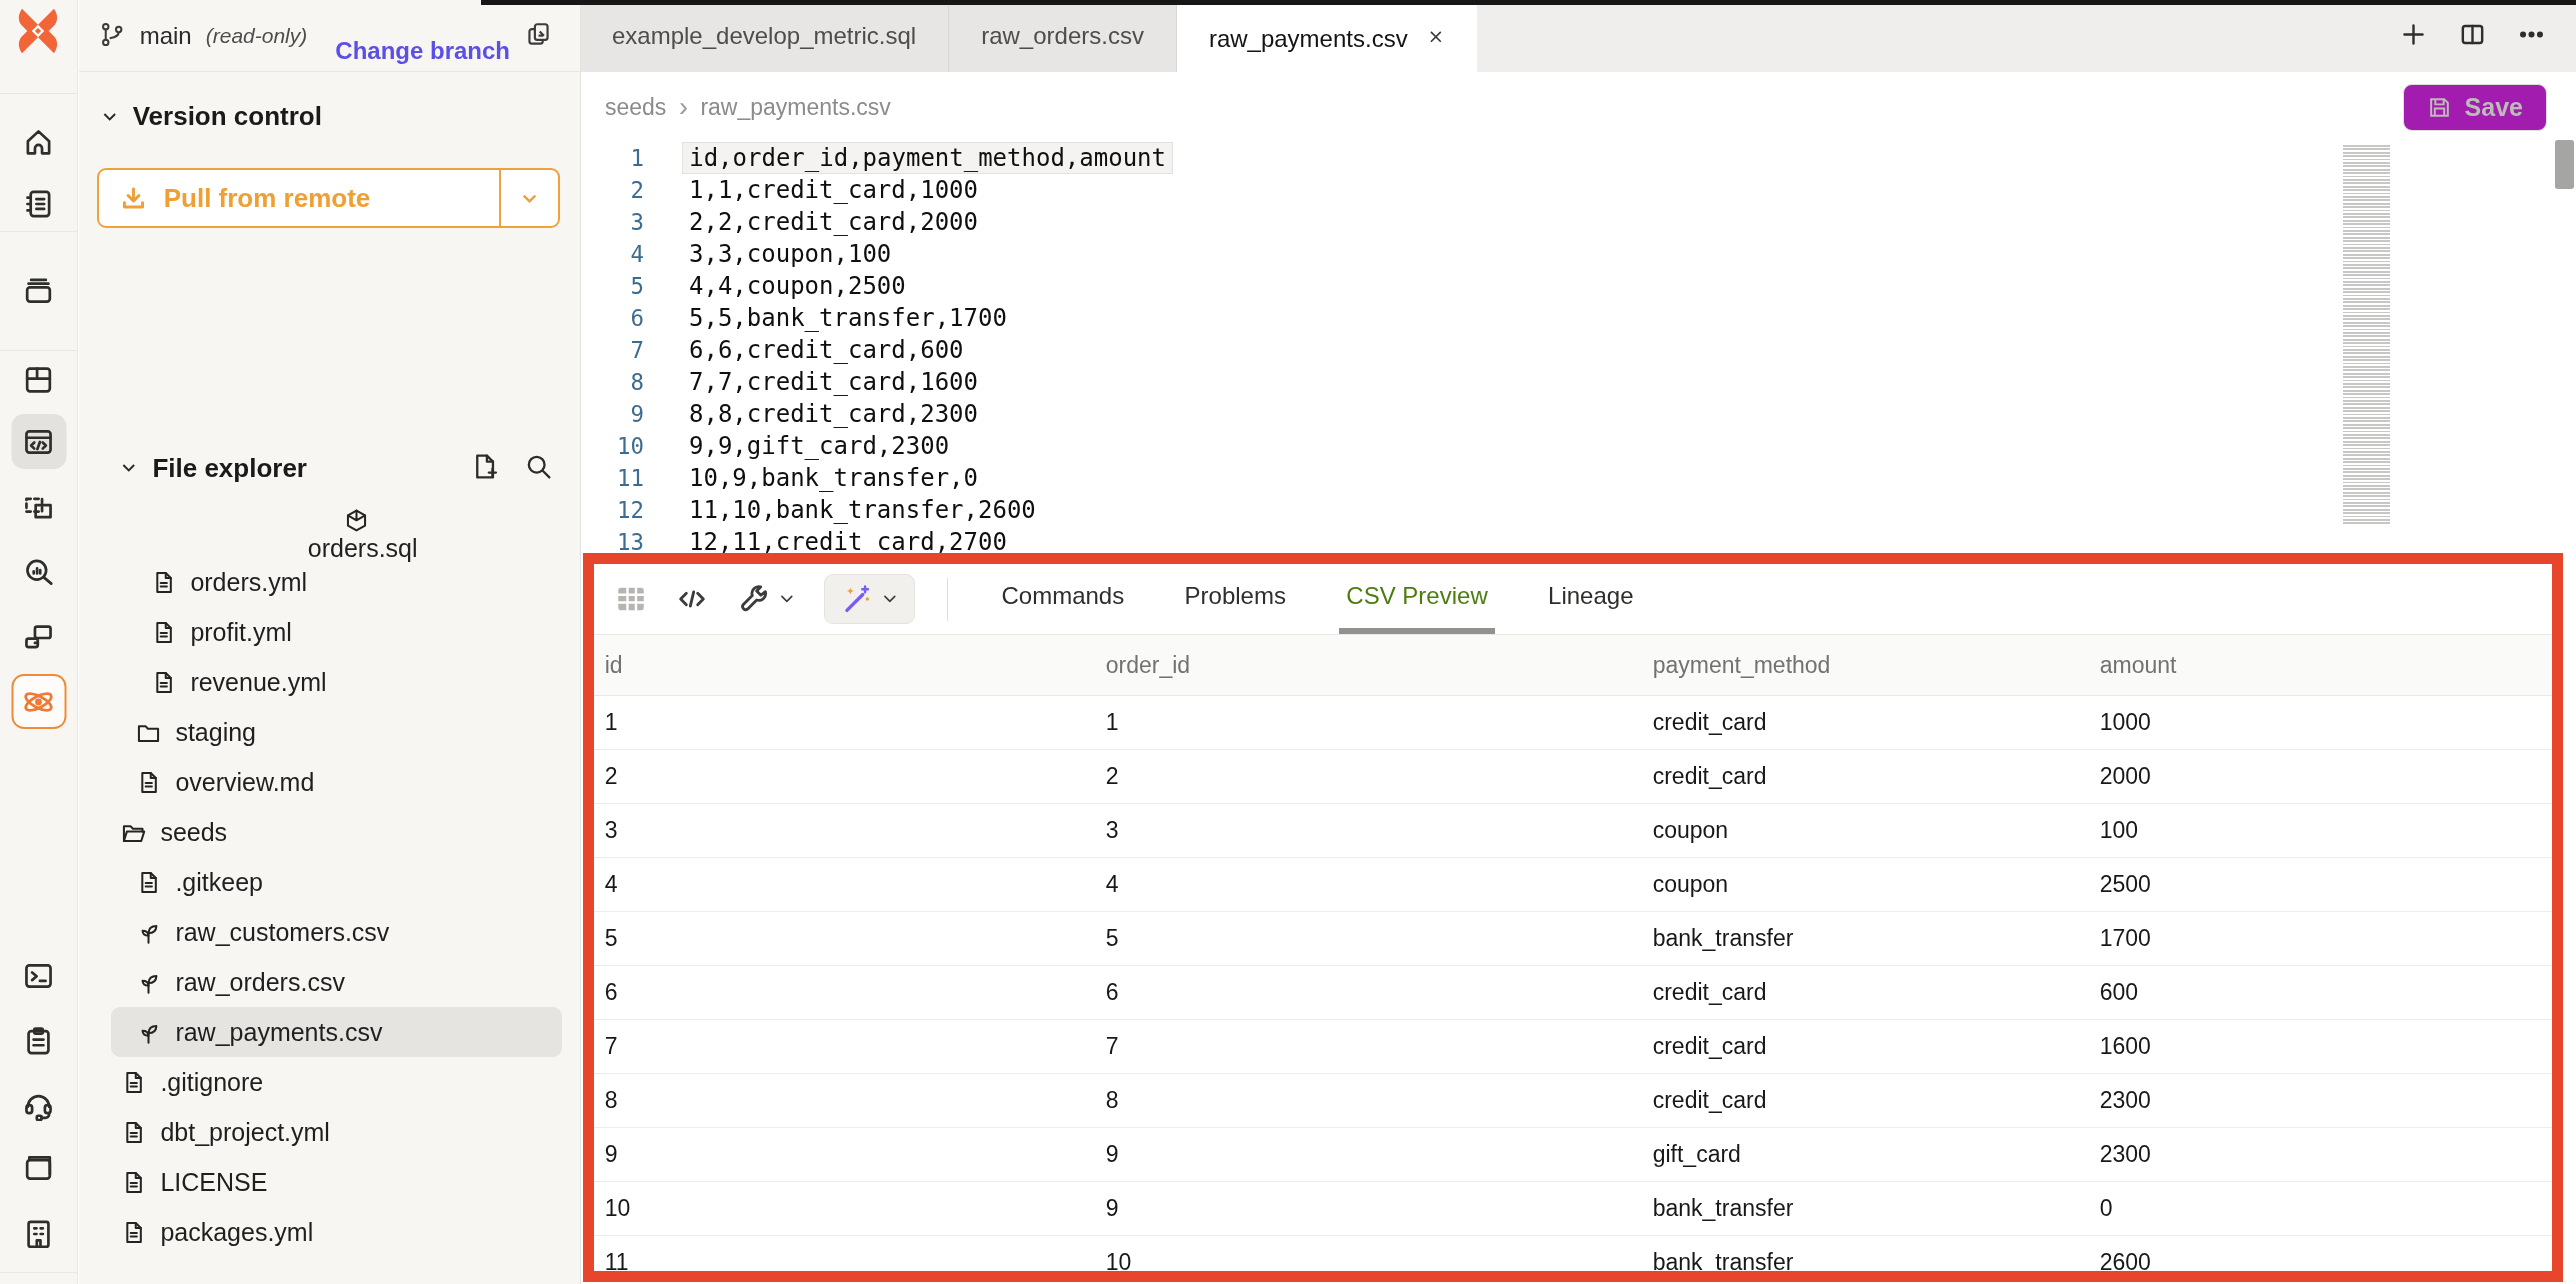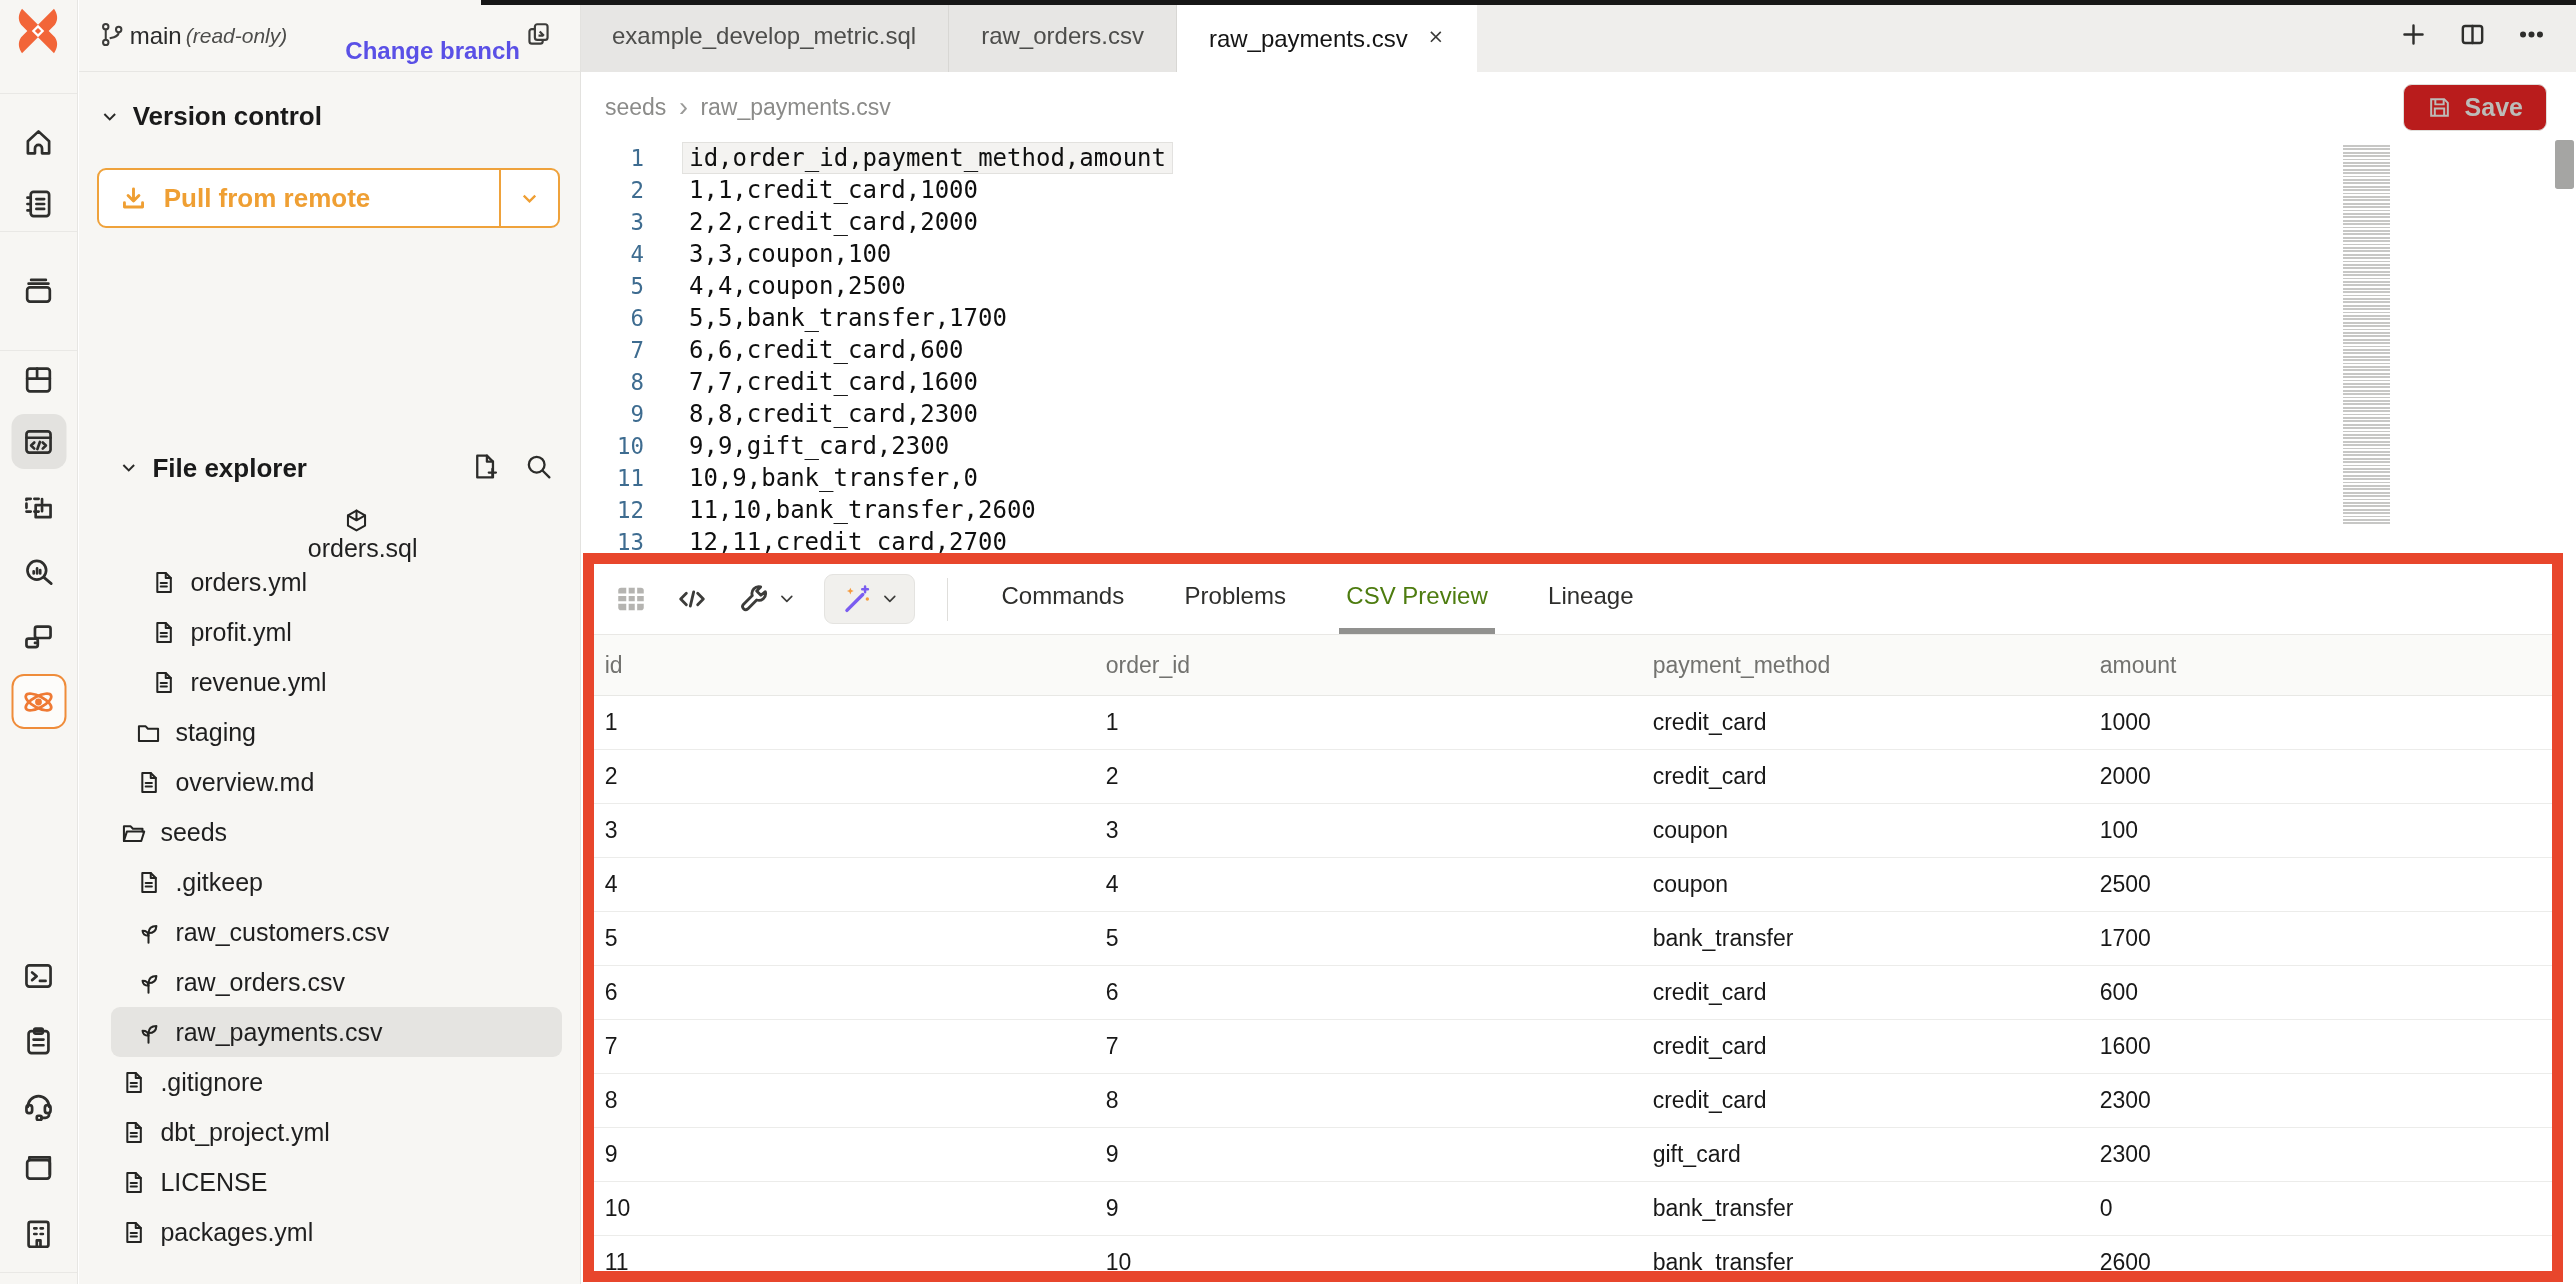--- a/index.html
+++ b/index.html
@@ -16,21 +16,21 @@
   .rail-item.active { background:#e3e2df; }
   .rail-item.accent { border:2.2px solid #ef8c3a; background:#fdfcfa; }
   .rail-item svg { width:34px; height:34px; stroke:#2e2e2c; stroke-width:1.9; fill:none;
     stroke-linecap:round; stroke-linejoin:round; }
   .rail-item.accent svg { stroke:#ef7a34; }
 
   
   .sidebar { position:absolute; left:79px; top:0; width:502px; height:1284px;
     background:#f7f6f3; border-right:0.9px solid #e3e2df; z-index:20; }
   .branch-bar { height:72px; border-bottom:0.9px solid #e7e6e3; display:flex; align-items:center;
-    padding:0 27px 0 19.7px; gap:4px; }
+    padding:0 27px 0 19.7px; gap:14px; }
   .branch-bar svg { width:27px; height:27px; stroke:#3c3c3a; stroke-width:1.8; fill:none; }
   .branch-name { font-size:24px; color:#2b2b2b; }
   .branch-mode { font-size:21px; font-style:italic; color:#4c4c4a; }
   .change-branch { margin-left:auto; font-size:24px; font-weight:700; color:#5a50e6; cursor:pointer;margin-top:31px; }
   .copy-btn svg { width:29px; height:29px; stroke:#3c3c3a; }
 
   .section-head { display:flex; align-items:center; gap:12.5px; padding-left:19.7px; cursor:pointer; }
   .section-head svg { width:21.5px; height:21.5px; stroke:#2a2a28; stroke-width:2.2; fill:none; }
   .section-title { font-size:26px; font-weight:700; color:#1a1a1a; }
 
@@ -71,21 +71,21 @@
   .tab-actions { margin-left:auto; display:flex; align-items:center; gap:30px; padding-right:30px; }
   .tab-actions svg { width:29px; height:29px; stroke:#2e2e2c; stroke-width:2; fill:none;
     stroke-linecap:round; cursor:pointer; }
 
   
   .crumb-row { position:absolute; left:0; top:72px; right:0; height:70px; background:#fff;
     display:flex; align-items:center; padding:0 29px 0 25px; }
   .crumb { font-size:23px; color:#8b8b89; display:flex; align-items:center; gap:12.5px; }
   .crumb .sep { font-size:27px; color:#9a9a98; }
   .save-btn { margin-left:auto; height:47px; padding:0 23px; border:1.3px solid #e0dfdc;
-    border-radius:9px; background:#b91c1c; display:flex; align-items:center; gap:12.5px;
+    border-radius:9px; background:#a21caf; display:flex; align-items:center; gap:12.5px;
     font-size:25px; font-weight:600; color:#bcbcb8; cursor:pointer; }
   .save-btn svg { width:25px; height:25px; stroke:#bcbcb8; stroke-width:1.9; fill:none; }
 
   
   .editor { position:absolute; left:0; top:142px; right:0; height:411px; font-family:"DejaVu Sans Mono", monospace; }
   .ed-line { position:relative; height:32px; display:flex; align-items:center; }
   .ed-num { width:64px; text-align:right; font-size:22.4px; color:#3e6c90; flex:0 0 auto; }
   .ed-text { margin-left:45px; font-size:24px; color:#0f0f0f; white-space:pre; }
   .ed-line.current .ed-text { background:#f4f3f1; box-shadow:inset 0 0 0 0.9px #e2e1de;
     padding:1.8px 7.2px; margin-left:38px; }

